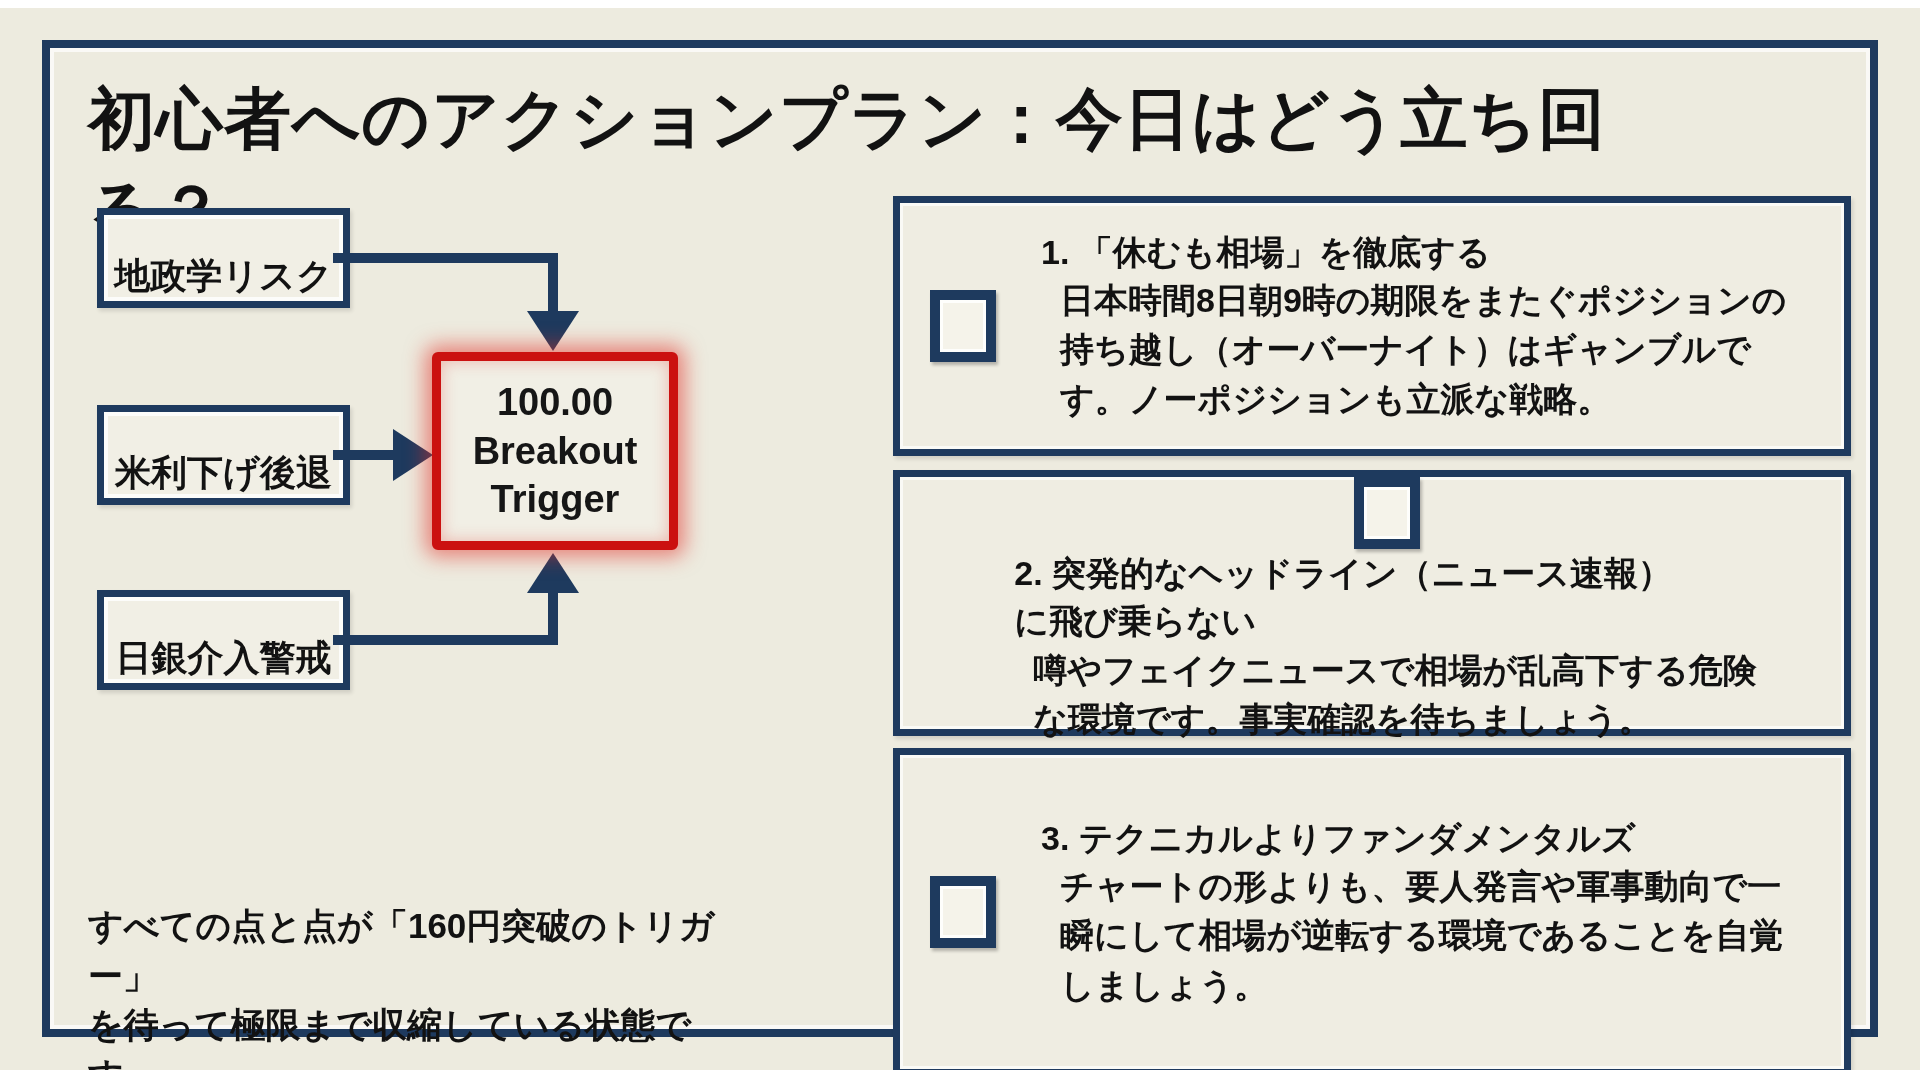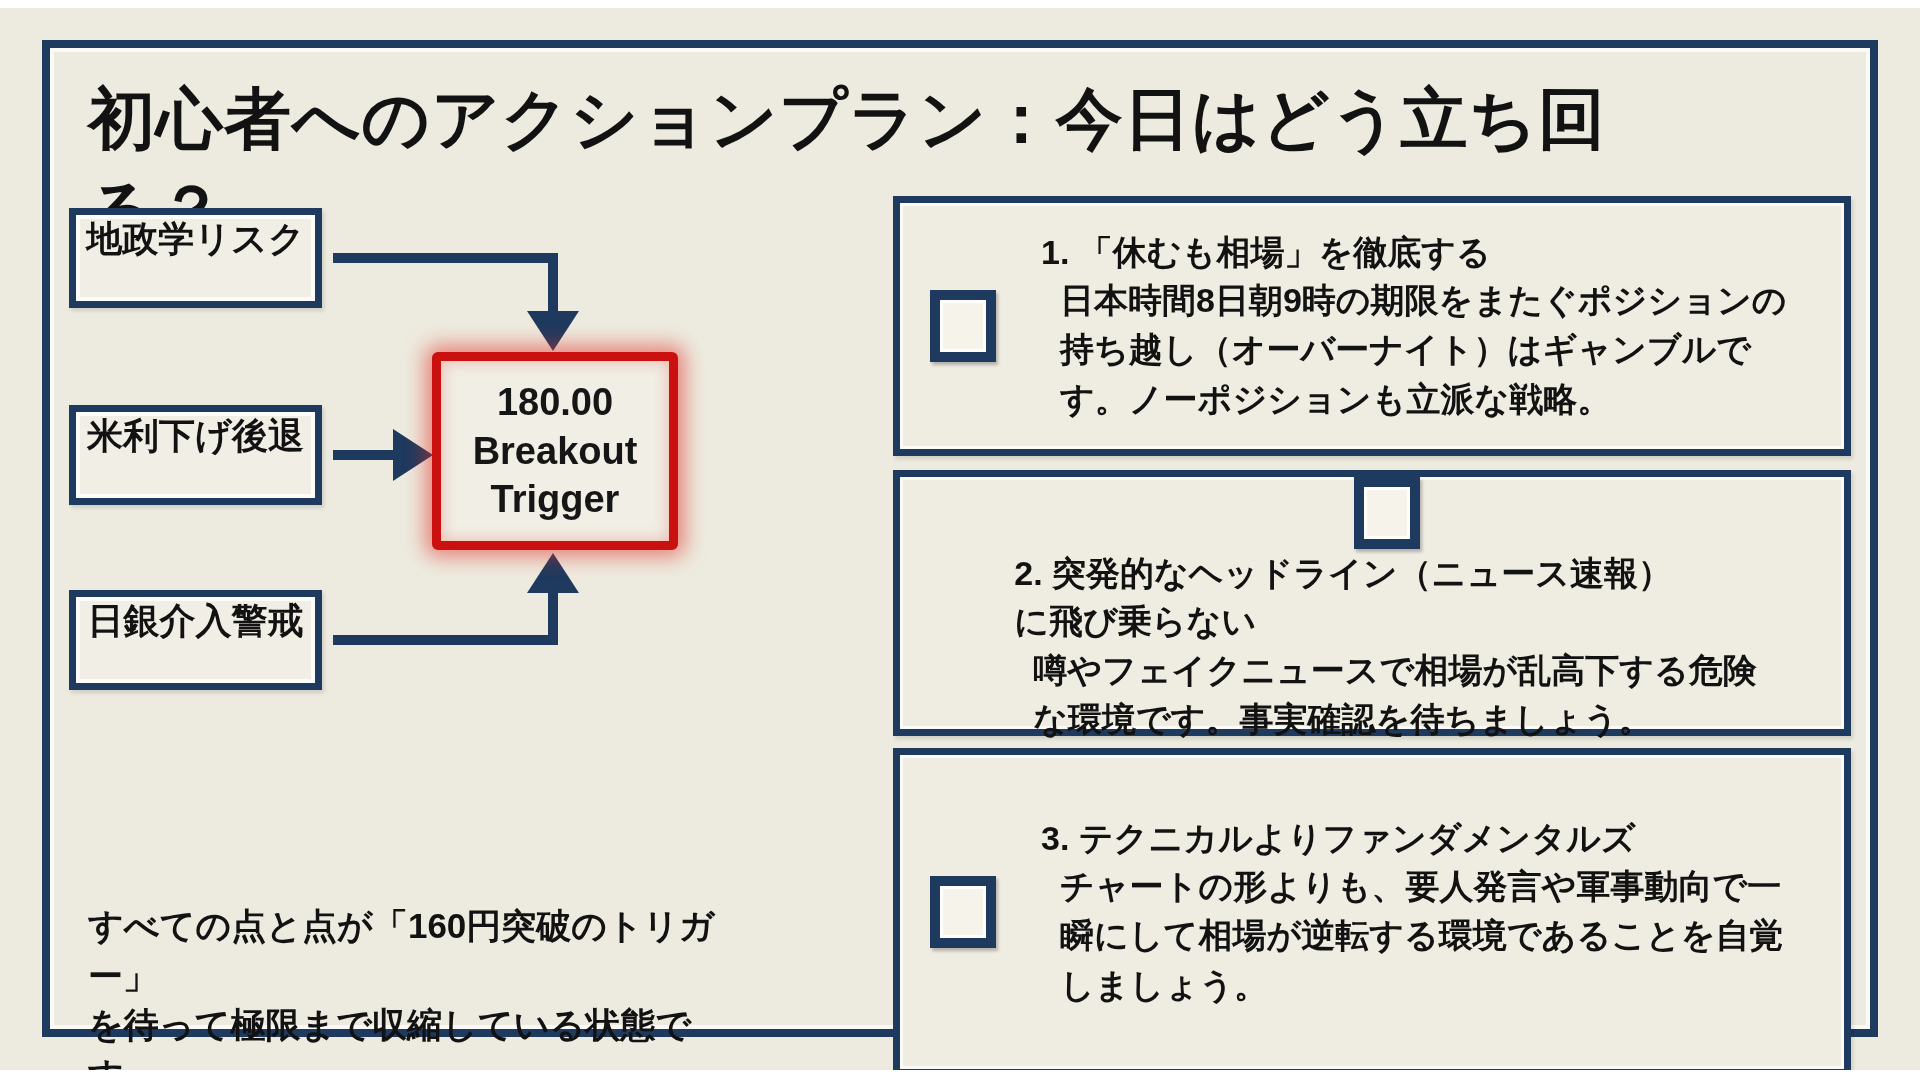--- a/index.html
+++ b/index.html
@@ -14,24 +14,24 @@
     position:absolute;left:42px;top:32px;width:1836px;height:997px;
     border:8px solid #1e3a5e;box-sizing:border-box;
     box-shadow:inset 0 0 0 4px rgba(255,255,255,.7);
   }
   .title{
     position:absolute;left:38px;top:26px;width:1600px;
     font-size:67px;font-weight:800;letter-spacing:1px;color:#121212;
   }
   
   .inputbox{
-    position:absolute;left:19px;width:253px;height:100px;
+    position:absolute;left:47px;width:253px;height:100px;
     border:7px solid #1e3a5e;box-sizing:border-box;background:#f1efe5;
     box-shadow:inset 0 0 0 4px rgba(255,255,255,.8),2px 3px 4px rgba(0,0,0,.12);
-    display:flex;align-items:flex-start;justify-content:center;
+    display:flex;align-items:flex-end;justify-content:center;
   }
   .inputbox span{font-size:36px;font-weight:800;}
   .box1{top:160px;}
   .box2{top:357px;}
   .box3{top:542px;}
   
   .seg{position:absolute;background:#1e3a5e;}
   .tri{position:absolute;width:0;height:0;}
   .tri-down{border-left:26px solid transparent;border-right:26px solid transparent;border-top:40px solid #1e3a5e;}
   .tri-right{border-top:26px solid transparent;border-bottom:26px solid transparent;border-left:40px solid #1e3a5e;}
@@ -94,21 +94,21 @@
     <div class="tri tri-down" style="left:477px;top:263px;"></div>
 
     <div class="seg" style="left:283px;top:402px;width:62px;height:10px;"></div>
     <div class="tri tri-right" style="left:343px;top:381px;"></div>
 
     <div class="seg" style="left:283px;top:587px;width:225px;height:10px;"></div>
     <div class="seg" style="left:498px;top:545px;width:10px;height:50px;"></div>
     <div class="tri tri-up" style="left:477px;top:505px;"></div>
 
     <div class="trigger">
-      <div class="trigger-text multiline">180.00
+      <div class="trigger-text multiline">100.00
 Breakout
 Trigger</div>
     </div>
 
     <div class="caption multiline">すべての点と点が「160円突破のトリガー」
 を待って極限まで収縮している状態です。</div>
 
     <div class="panel panel1">
       <div class="checkbox"></div>
       <div class="panel-text">

